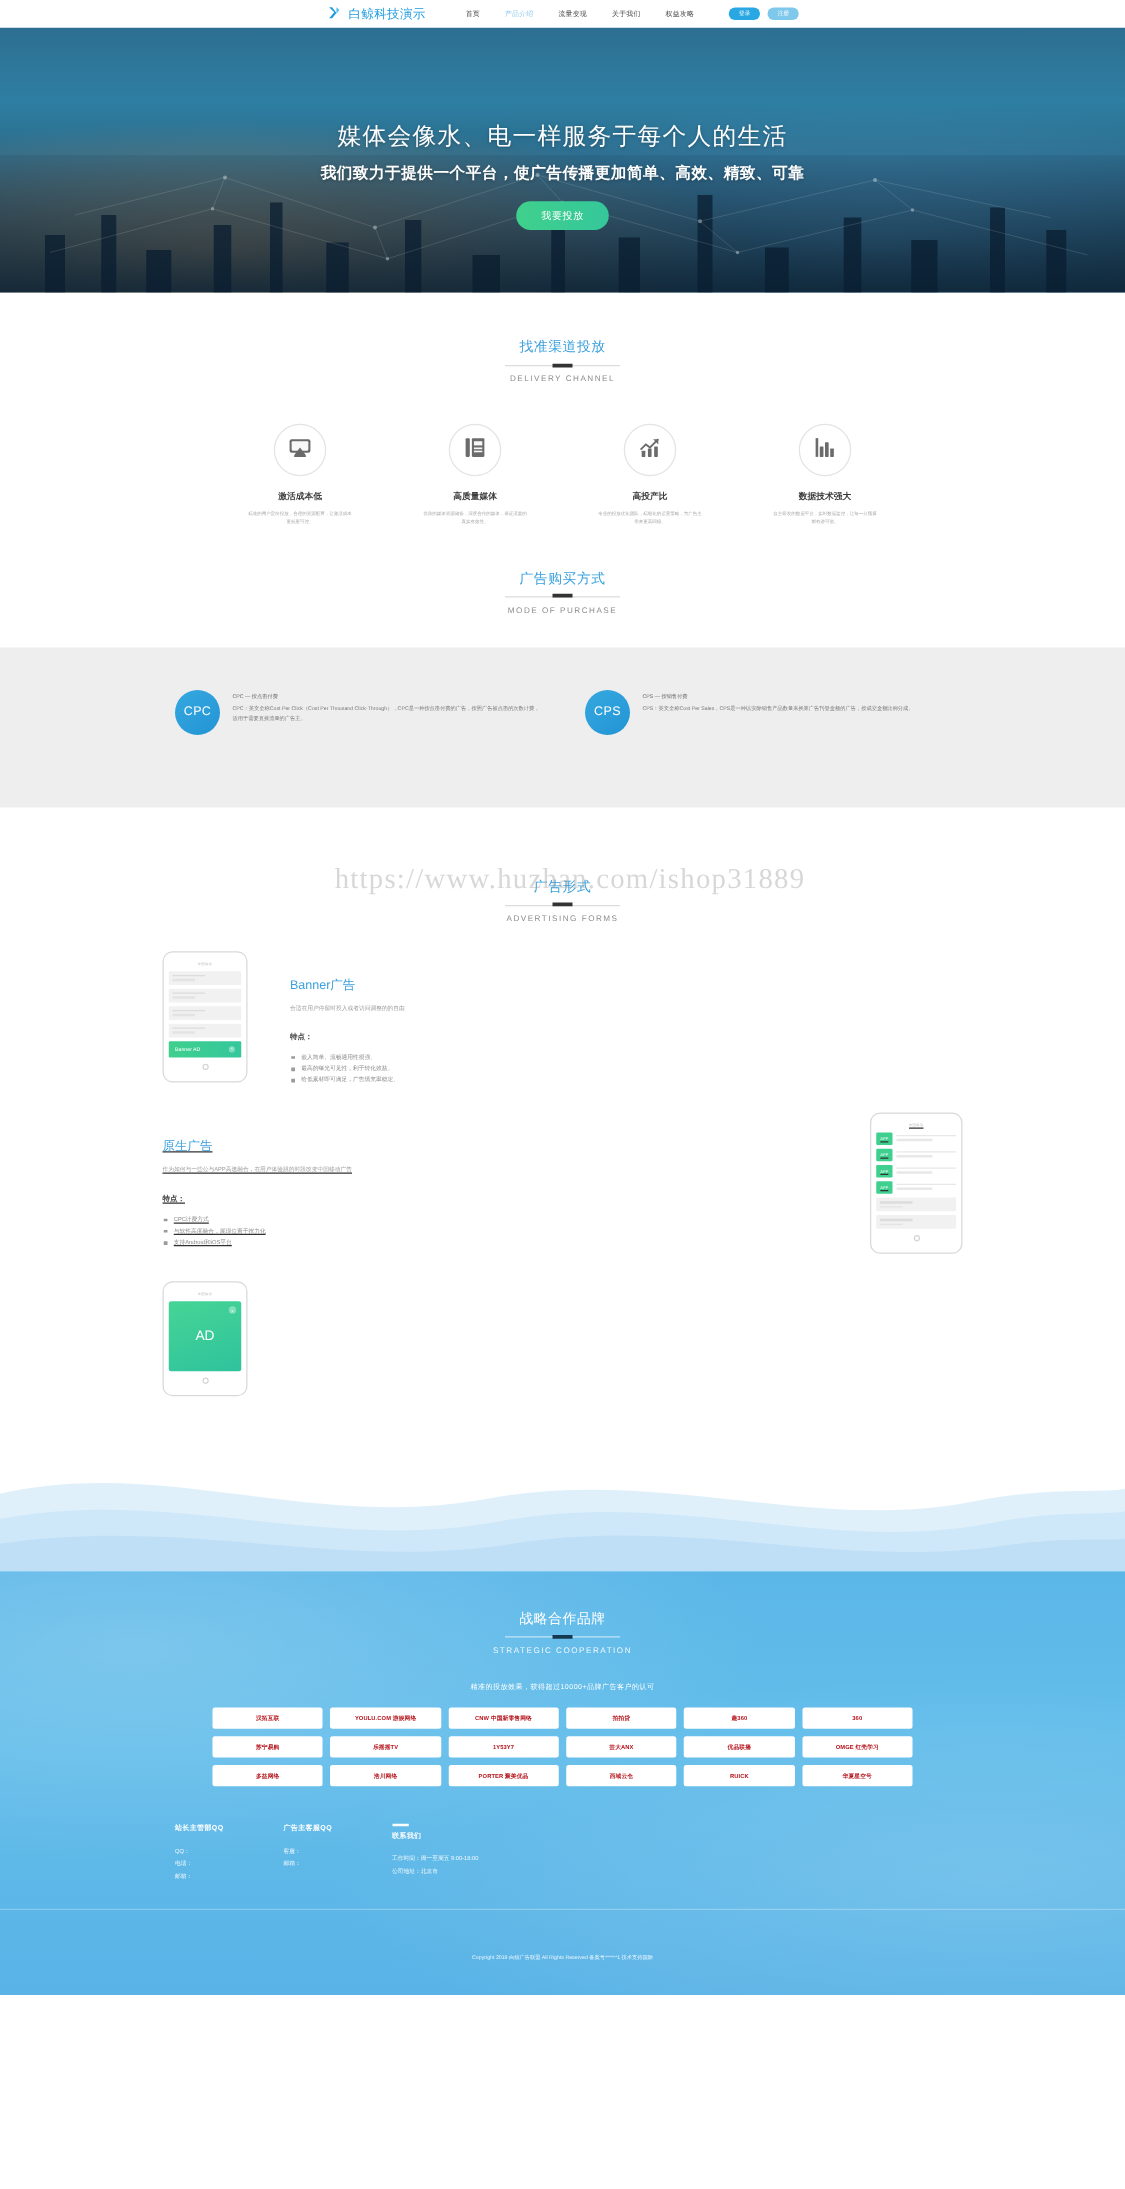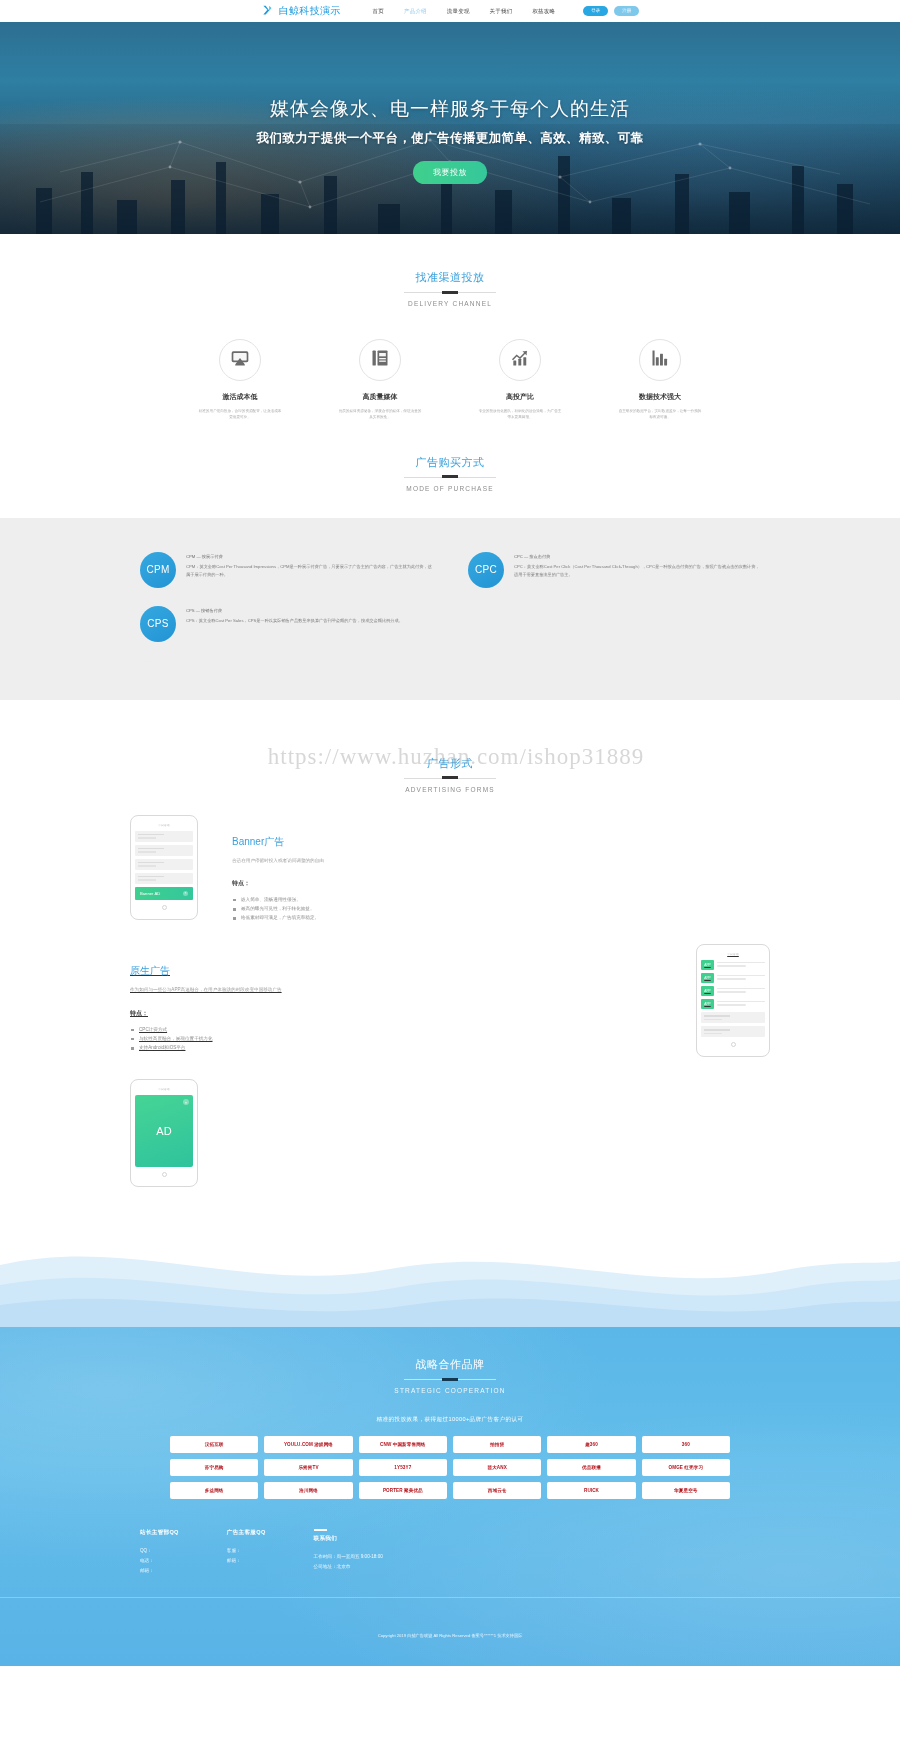--- a/index.html
+++ b/index.html
@@ -181,21 +181,21 @@
   .ph-native { display:flex; gap:3px; margin-bottom:3px; align-items:center;}
   .ph-native .tag {
     width:13px;height:10px;border-radius:1px;background:#3fcf8e;color:#fff;
     font-size:3.2px;display:flex;align-items:center;justify-content:center;flex:0 0 13px;
   }
   .ph-native .lines{flex:1;}
   .ph-native .lines i{display:block;height:1.8px;background:#e8e8e8;margin-bottom:2px;border-radius:1px;}
   .ph-native .lines i:nth-child(2){width:60%;}
   .ph-inter {
     background: linear-gradient(160deg,#46d495,#2fc39d); border-radius:2px;
-    height: 72px; display:flex; align-items:center; justify-content:center;
+    height: 56px; display:flex; align-items:center; justify-content:center;
     color:#fff; font-size:11px; position:relative;
   }
   .ph-inter .close{
     position:absolute; right:4px; top:4px; width:6px;height:6px;border-radius:50%;
     background:rgba(255,255,255,.35); font-size:4px; display:flex;align-items:center;justify-content:center;
   }
 
   
   .wave { height: 110px; background:#fff; position:relative; overflow:hidden; }
 
@@ -385,27 +385,20 @@
   <div class="sec-head">
     <div class="sec-cn">广告购买方式</div>
     <div class="sec-rule"></div>
     <div class="sec-en">MODE OF PURCHASE</div>
   </div>
 </section>
 
 <section class="purchase">
   <div class="cp-grid">
 
-    <div class="cp-item">
-      <div class="cp-circle">CPM</div>
-      <div class="cp-body">
-        <div class="cp-title">CPM — 按展示付费</div>
-        <div class="cp-text">CPM：英文全称Cost Per Thousand Impressions，CPM是一种展示付费广告，只要展示了广告主的广告内容，广告主就为此付费，这属于展示付费的一种。</div>
-      </div>
-    </div>
 
 
     <div class="cp-item">
       <div class="cp-circle">CPC</div>
       <div class="cp-body">
         <div class="cp-title">CPC — 按点击付费</div>
         <div class="cp-text">CPC：英文全称Cost Per Click（Cost Per Thousand Click-Through），CPC是一种按点击付费的广告，按照广告被点击的次数计费，适用于需要直接流量的广告主。</div>
       </div>
     </div>
 

